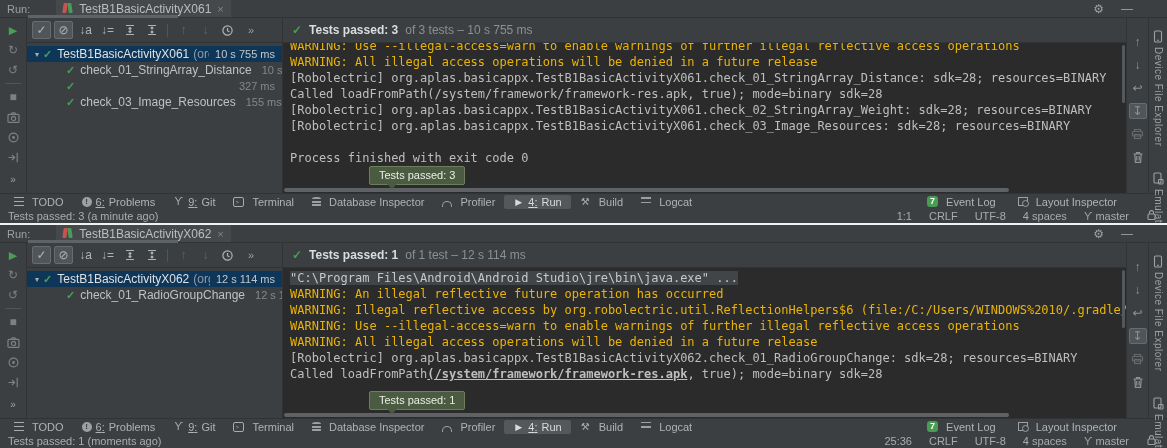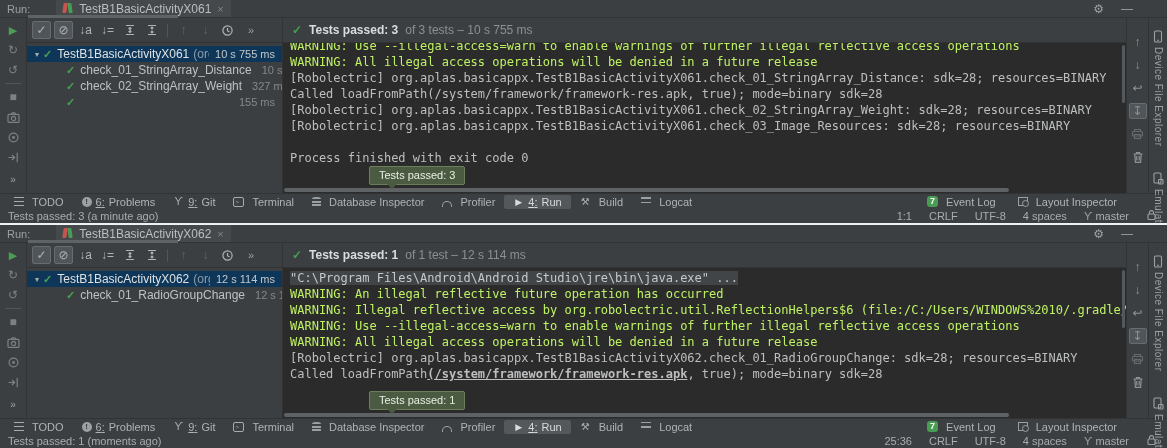--- a/index.html
+++ b/index.html
@@ -57,21 +57,21 @@
   .tlabel{flex:none;}
   .tpkg{color:#8a8e90;margin-left:4px;flex:1;overflow:hidden;min-width:0;}
   .trow.selected .tpkg{color:#8d9cab;}
   .tdur{margin-left:auto;color:#84888a;font-size:11px;flex:none;padding-left:6px;}
   .trow.selected .tdur{color:#c3c7c9;}
 
   .console{flex:1;background:#2b2b2b;position:relative;overflow:hidden;font-family:"DejaVu Sans Mono",monospace;font-size:12px;line-height:16px;color:#bcbec0;min-width:0;}
   .clines{padding:2px 0 0 7px;}
   section.panel:nth-of-type(1) .clines{margin-top:-7px;}
   .cline{white-space:pre;min-height:16px;}
-  .cline.err{color:#bef264;}
+  .cline.err{color:#eab308;}
   .cline.hl .t{background:#414547;color:#c6c8ca;}
   .lnk{text-decoration:underline;font-weight:bold;}
   .hscroll{position:absolute;bottom:1px;left:1px;height:4px;width:86%;background:#5f6264;border-radius:2px;}
   .vscroll{position:absolute;top:2px;right:1px;width:3px;height:58px;background:#54585a;border-radius:2px;}
 
   .ctoolbar{width:22px;flex:none;background:#3c3f41;border-left:1px solid #313335;display:flex;flex-direction:column;align-items:center;padding-top:16px;gap:7px;}
   .cicon{width:18px;height:16px;display:flex;align-items:center;justify-content:center;color:#8f9395;font-size:12px;border:1px solid transparent;border-radius:2px;}
   .cicon.toggled{background:#50555a;border-color:#666c70;}
   .cicon.dim{color:#65696b;}
   .cicon svg{stroke:#8f9395;fill:none;stroke-width:1.2;}
@@ -217,27 +217,27 @@
               <div class="trow" style="padding-left: 27px;">
               <span class="chev"></span>
               <span class="tcheck">✓</span>
               <span class="tlabel">check_01_StringArray_Distance</span>
               <span class="tpkg"></span>
               <span class="tdur">10 s 64 ms</span>
             </div>
               <div class="trow" style="padding-left: 27px;">
               <span class="chev"></span>
               <span class="tcheck">✓</span>
-              <span class="tlabel">check_02_StringArray_Weight</span>
               <span class="tpkg"></span>
               <span class="tdur">327 ms</span>
             </div>
               <div class="trow" style="padding-left: 27px;">
               <span class="chev"></span>
               <span class="tcheck">✓</span>
+              <span class="tlabel">check_03_Image_Resources</span>
               <span class="tpkg"></span>
               <span class="tdur">155 ms</span>
             </div>
             </div>
 
         <div class="console">
           <div class="clines">
 
           <div class="cline err"><span class="t">WARNING: Use --illegal-access=warn to enable warnings of further illegal reflective access operations</span></div>
                 <div class="cline err"><span class="t">WARNING: All illegal access operations will be denied in a future release</span></div>

